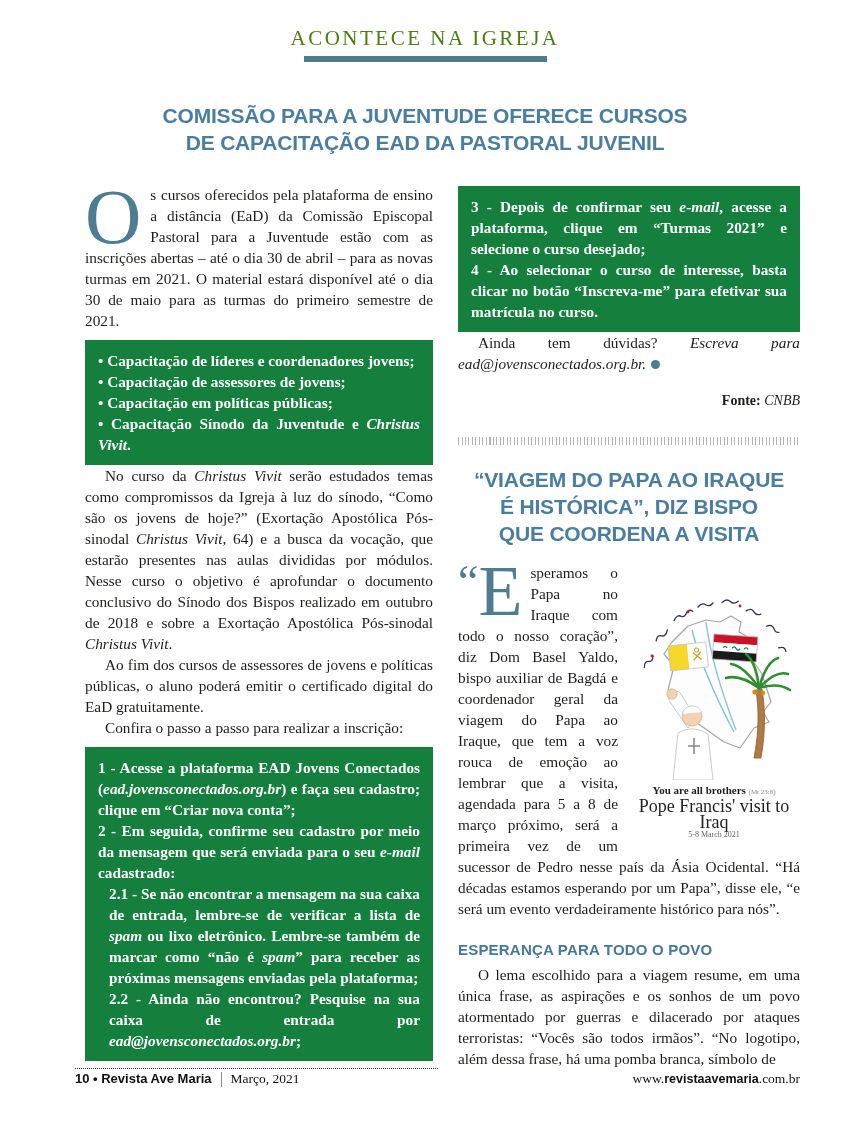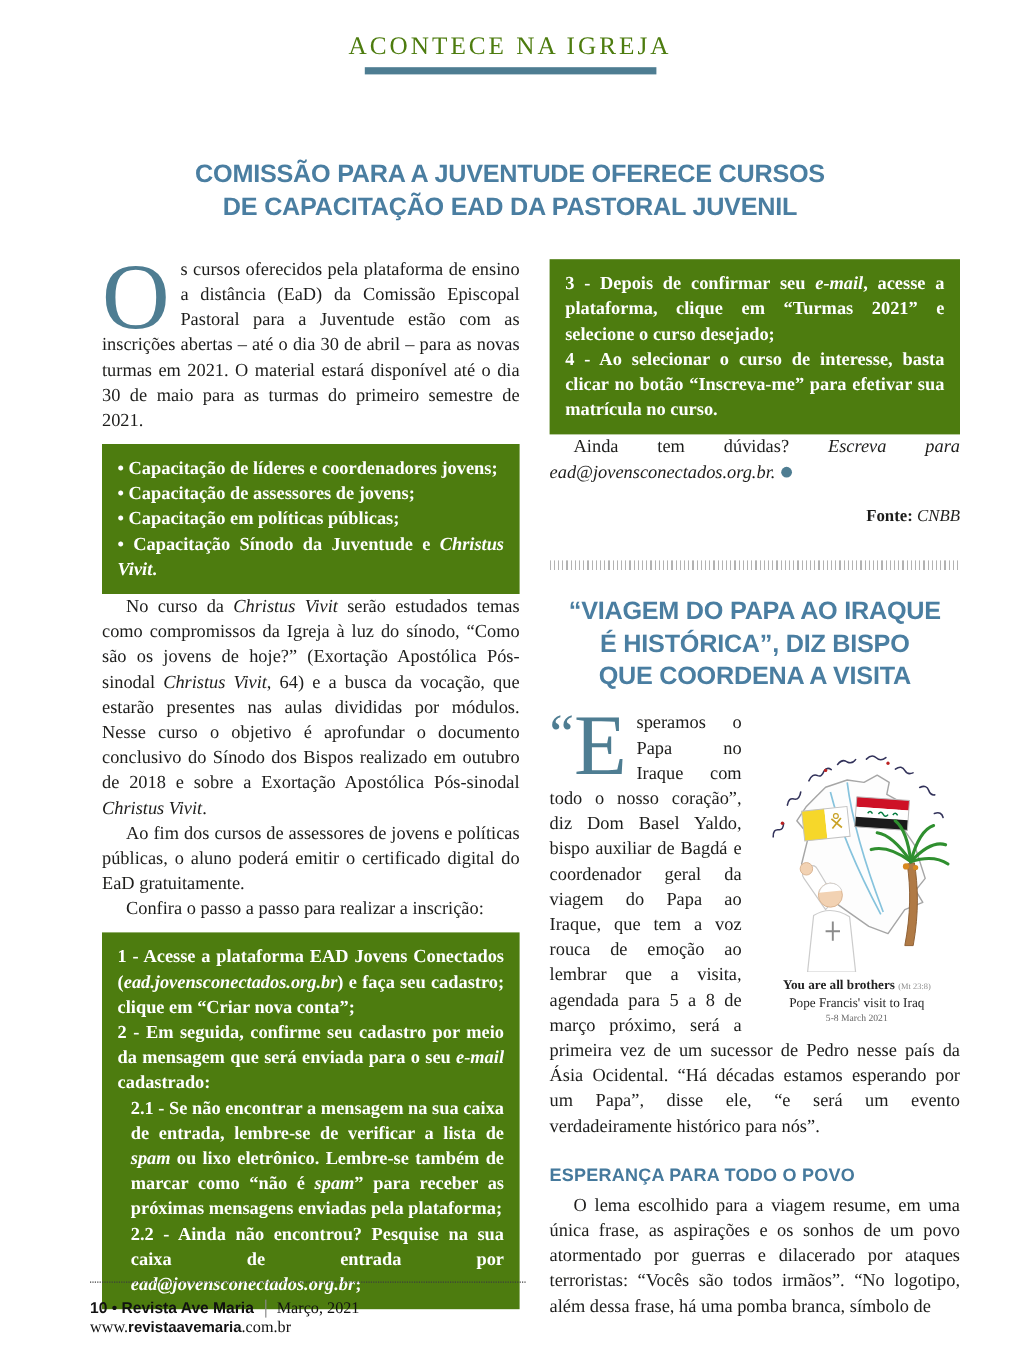--- a/index.html
+++ b/index.html
@@ -9,36 +9,36 @@
   }
   
   .masthead{padding-top:28px;text-align:center;}
   .masthead-label{
     font-family:"Liberation Serif",serif;font-size:21px;line-height:1;
     color:#4d7c0f;letter-spacing:2.5px;font-weight:400;
   }
   .masthead-bar{width:243px;height:6px;background:#4e7d92;margin:7px auto 0;}
   
   .a1-title{
-    margin-top:70px;text-align:center;color:#4a7ea1;
+    margin-top:40px;text-align:center;color:#4a7ea1;
     font-family:"Liberation Sans",sans-serif;font-weight:700;
     font-size:21px;line-height:27px;letter-spacing:-0.2px;
   }
   
   .columns{display:flex;gap:25px;margin:28px 50px 0 85px;width:715px;box-sizing:border-box;}
   .col-left{flex:0 0 348px;width:348px;}
   .col-right{flex:0 0 342px;width:342px;}
   p.body{font-size:15.3px;line-height:21px;text-align:justify;margin:0;}
   .indent{text-indent:20px;}
   .dropcap-o{
     float:left;font-family:"Liberation Serif",serif;font-size:78px;line-height:60px;
     color:#4e7d92;margin:3px 9px 0 0;
   }
   
-  .teal-box{background:#4d7c0f;padding:10px 13px;margin-top:9px;}
+  .teal-box{background:#15803d;padding:10px 13px;margin-top:9px;}
   .teal-box p{
     color:#ffffff;font-weight:700;font-size:15.3px;line-height:21px;
     text-align:justify;margin:0;
   }
   .substeps{padding-left:11px;}
   
   .section-head{
     font-family:"Liberation Sans",sans-serif;font-weight:700;color:#45799c;
     font-size:15px;line-height:18px;letter-spacing:0.2px;margin:18px 0 5px;
   }
@@ -70,27 +70,27 @@
   }
   .dropcap-e{
     font-family:"Liberation Serif",serif;font-size:72px;line-height:58px;
     color:#4e7d92;
   }
   .logo-figure{
     float:right;width:172px;margin:8px 0 2px 10px;text-align:center;
   }
   .logo-cap1{font-size:11px;line-height:12px;color:#1f1f1f;font-weight:700;}
   .logo-capref{font-size:7px;color:#8a8a8a;font-weight:400;}
-  .logo-cap2{font-size:11px;line-height:16px;color:#1f1f1f;}
+  .logo-cap2{font-size:18px;line-height:16px;color:#1f1f1f;}
   .logo-cap3{font-size:8px;line-height:10px;color:#666;}
   
   .footer{position:absolute;left:75px;top:1068px;width:725px;}
   .footer-rule{width:363px;border-top:1.5px dotted #3c3c3c;}
   .footer-line{
-    display:flex;justify-content:space-between;align-items:baseline;margin-top:13px;flex-direction:column;
+    display:flex;justify-content:space-between;align-items:baseline;margin-top:2px;
   }
   .footer-left{display:flex;align-items:baseline;}
   .footer-mag{
     font-family:"Liberation Sans",sans-serif;font-weight:700;font-size:13px;color:#111;
   }
   .footer-sep{
     display:inline-block;width:1px;height:15px;background:#8a8a8a;
     margin:0 9px;align-self:center;
   }
   .footer-issue{font-family:"Liberation Serif",serif;font-size:13.5px;color:#111;}

